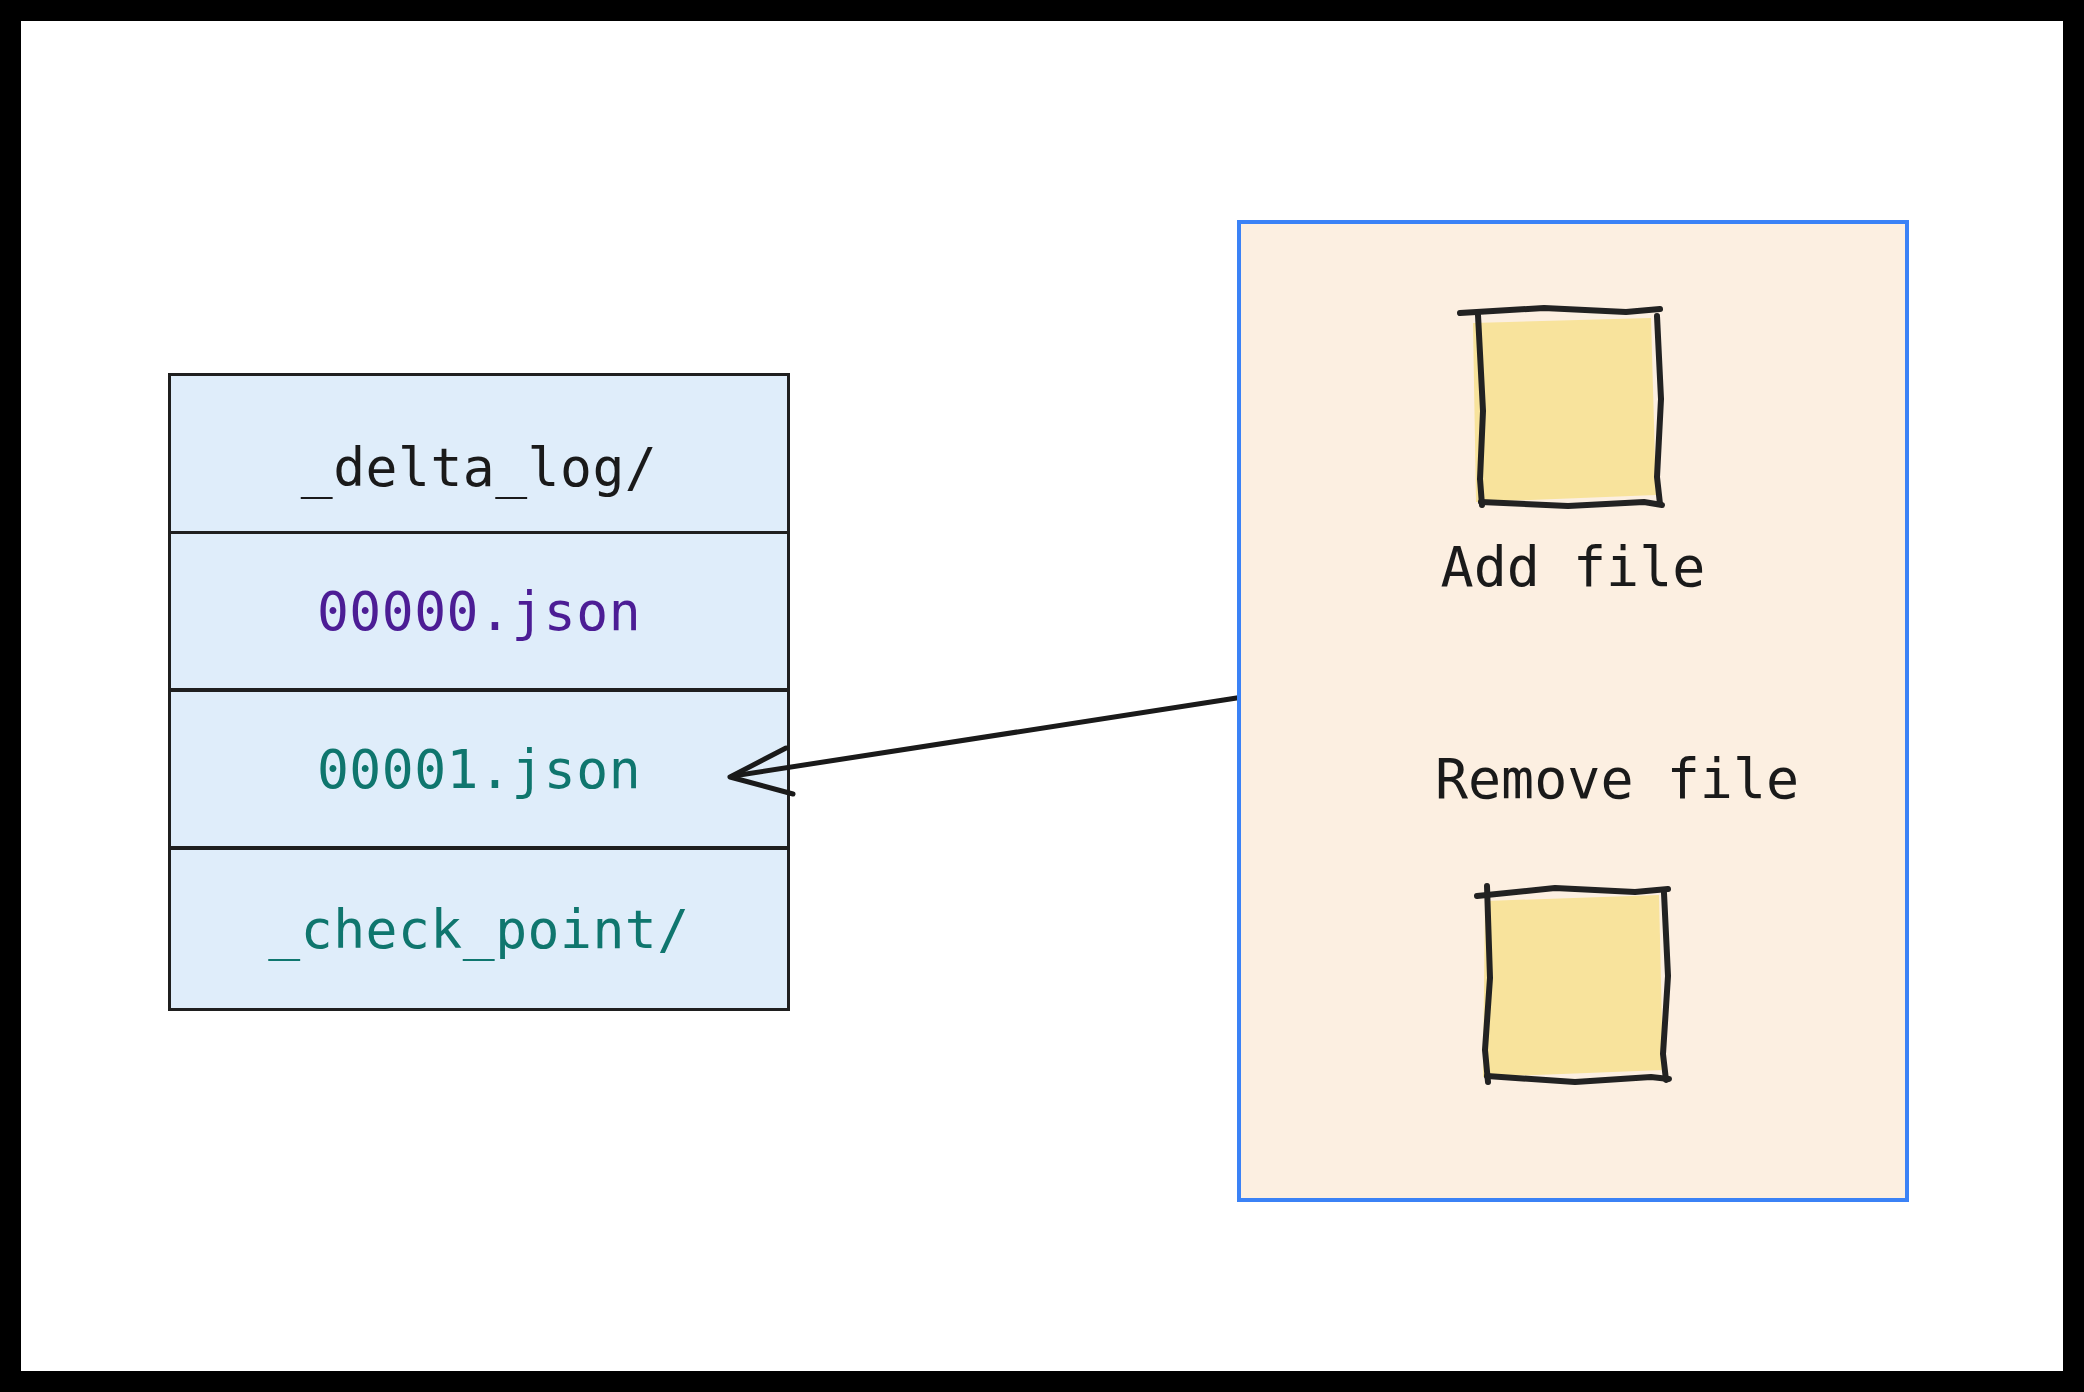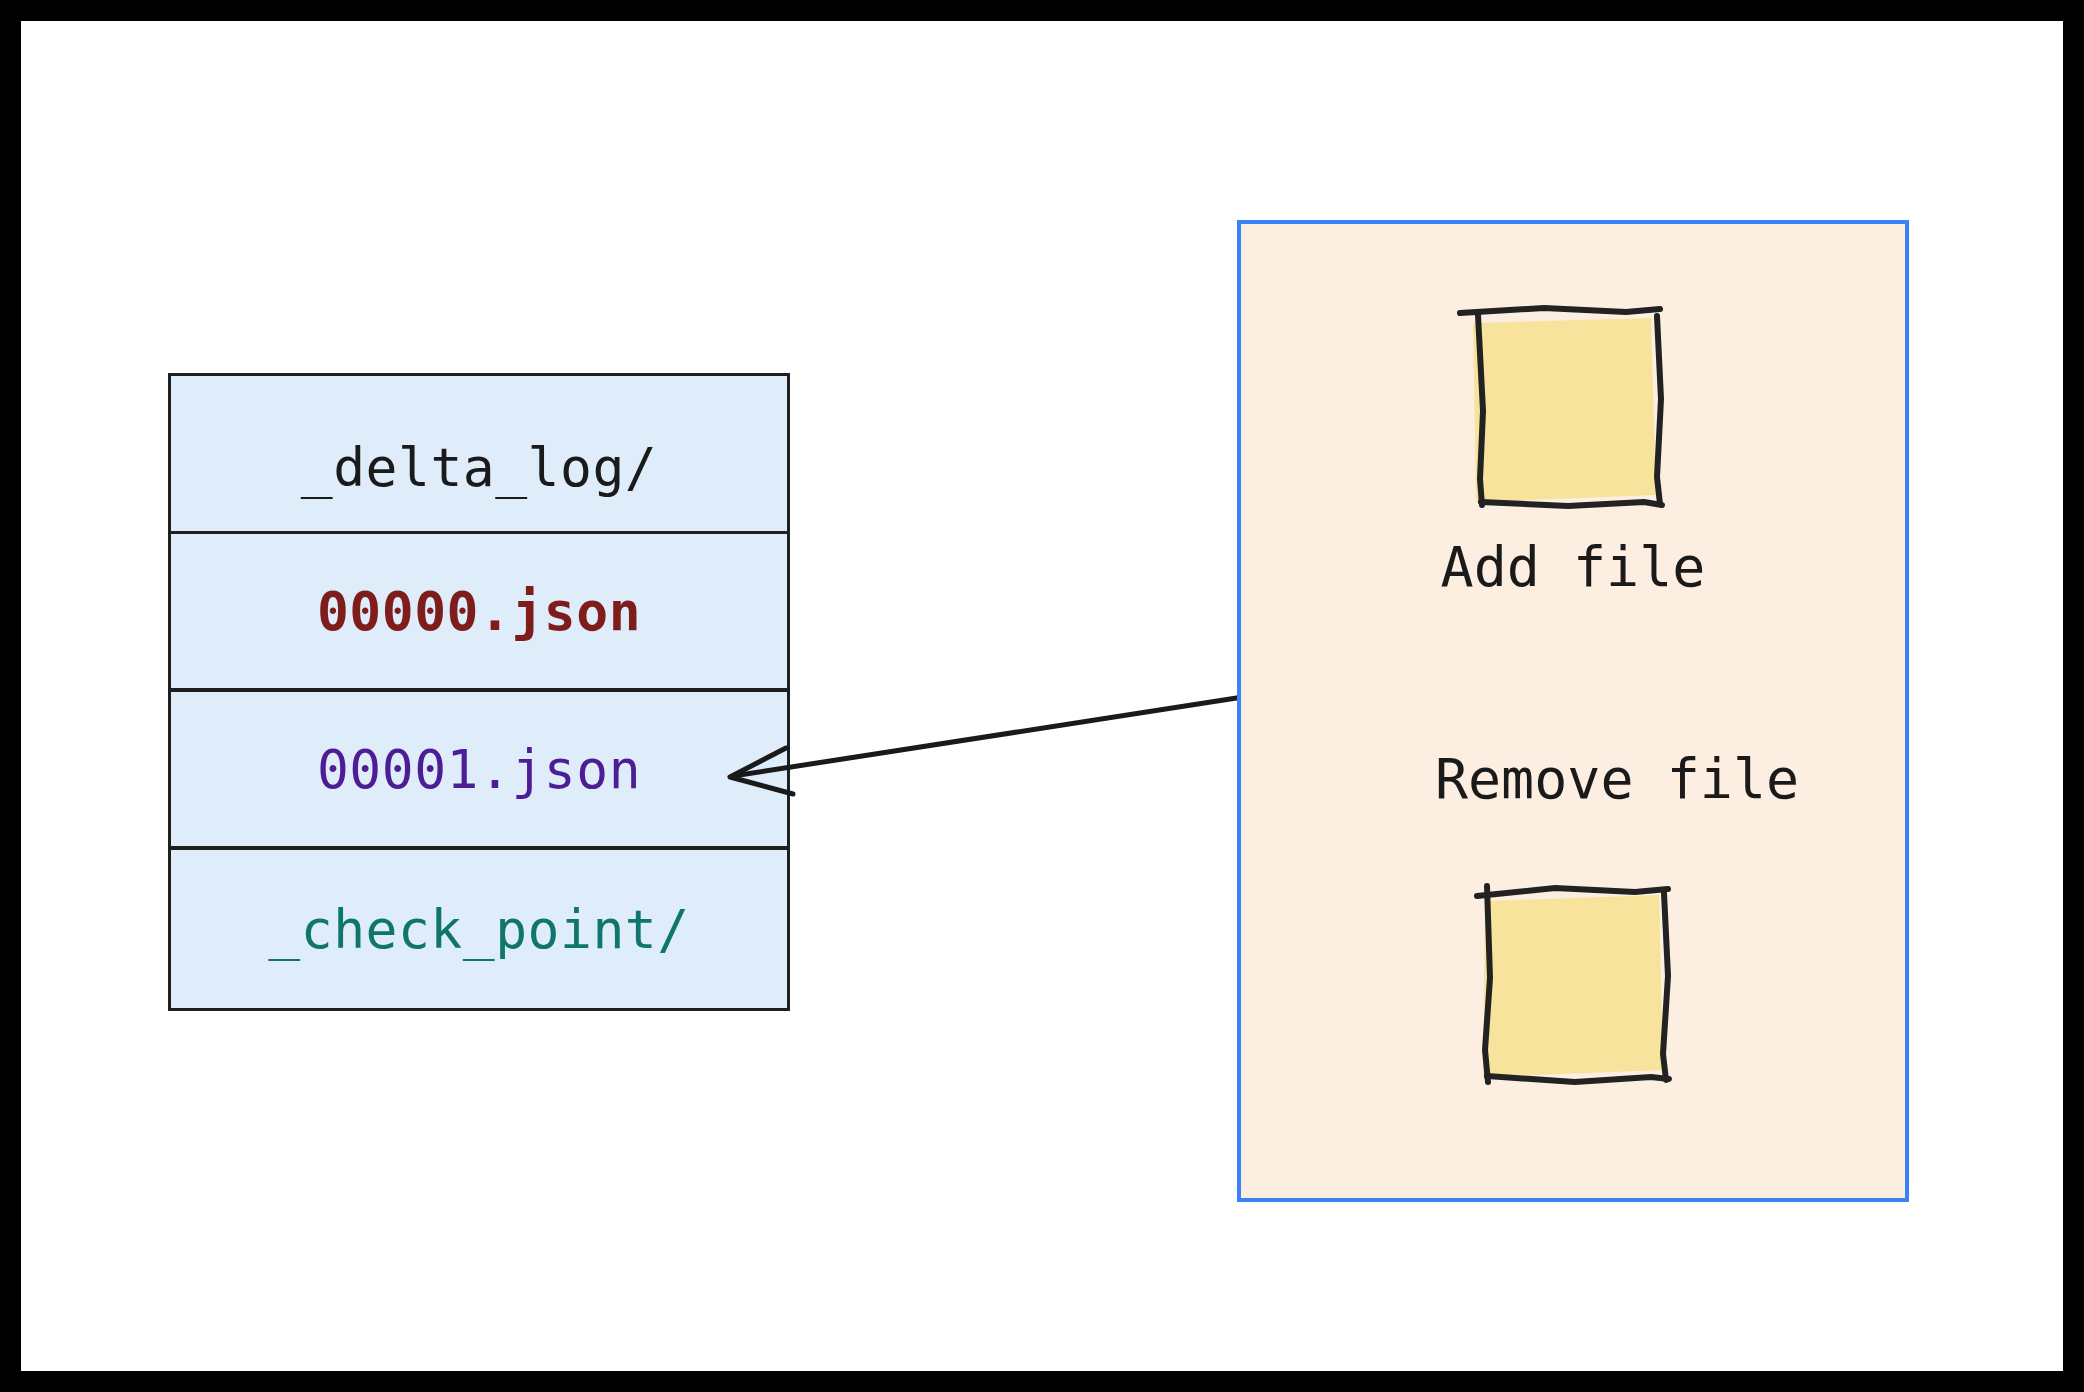--- a/index.html
+++ b/index.html
@@ -50,21 +50,21 @@
     box-sizing: border-box;
     background: #dfedfa;
     border: 3px solid #1f1f1f;
     display: flex;
     align-items: center;
     justify-content: center;
   }
   .stack-row .row-label {
     font-size: 53px;
     letter-spacing: 0.5px;
-    color: #4c1d95;
+    color: #0f766e;
     white-space: nowrap;
     line-height: 1;
   }
   .stack-row.red .row-label { color: #0f766e; }
 
   .row0 { top: 0px;   height: 188px; }
   .row1 { top: 158px; height: 160px; }
   .row2 { top: 316px; height: 160px; }
   .row3 { top: 474px; height: 164px; }
 
@@ -114,21 +114,21 @@
 <div class="frame">
   <div class="canvas">
 
     <div class="stack">
 
       <div class="stack-row row0">
         <span class="row-label nosel" style="color: rgb(26, 26, 26);">_delta_log/</span>
       </div>
 
       <div class="stack-row row1">
-        <span class="row-label nosel" style="color: #7f1d1d; font-weight: bold;">00000.json</span>
+        <span class="row-label nosel" style="color: #4c1d95;">00000.json</span>
       </div>
 
       <div class="stack-row row2">
         <span class="row-label nosel">00001.json</span>
       </div>
 
       <div class="stack-row row3 red">
         <span class="row-label nosel">_check_point/</span>
       </div>
 

